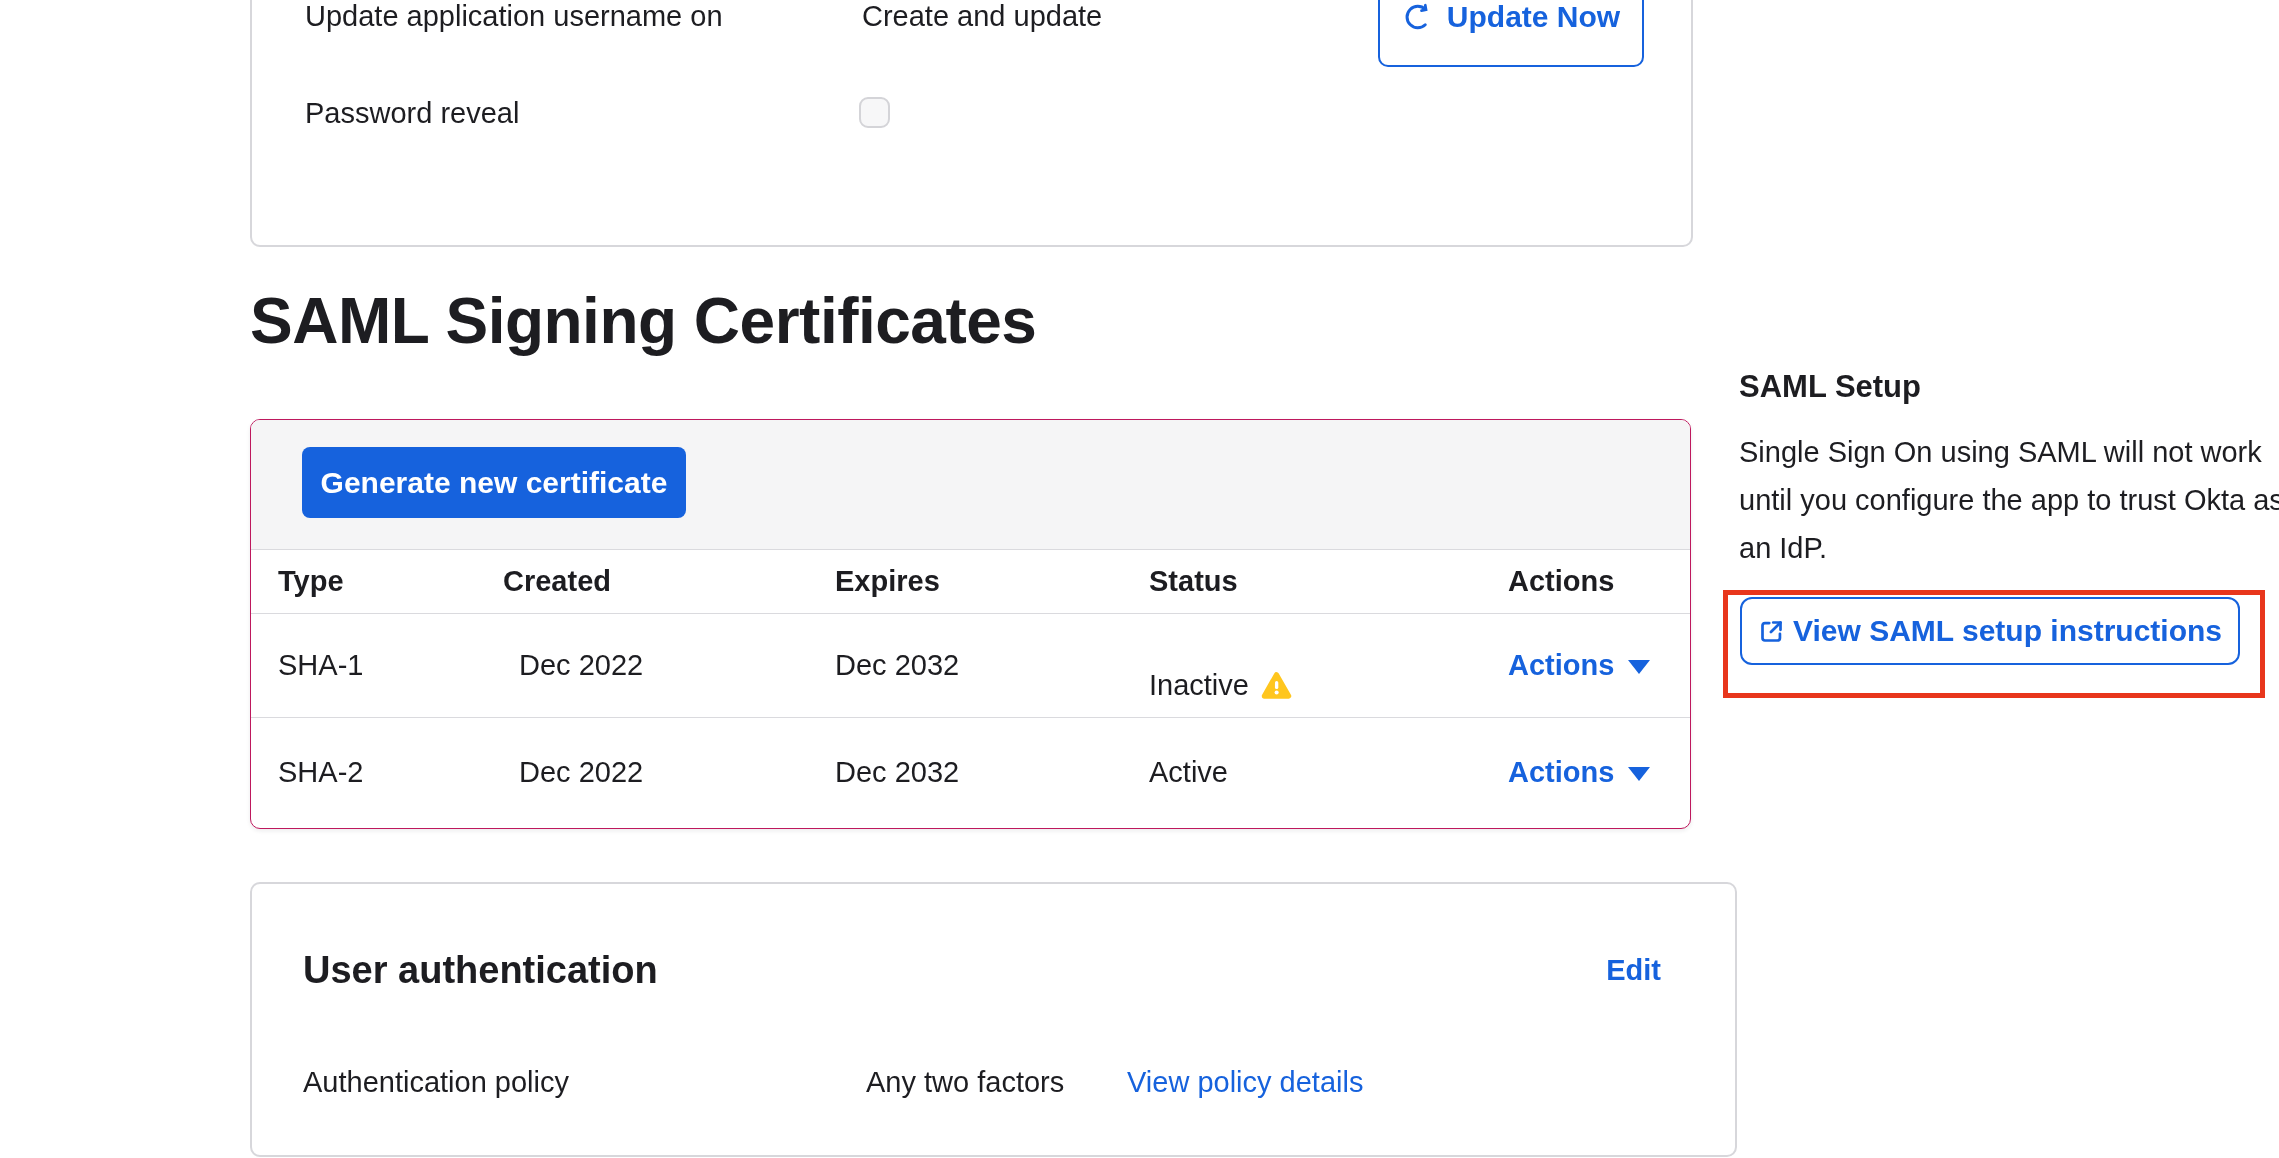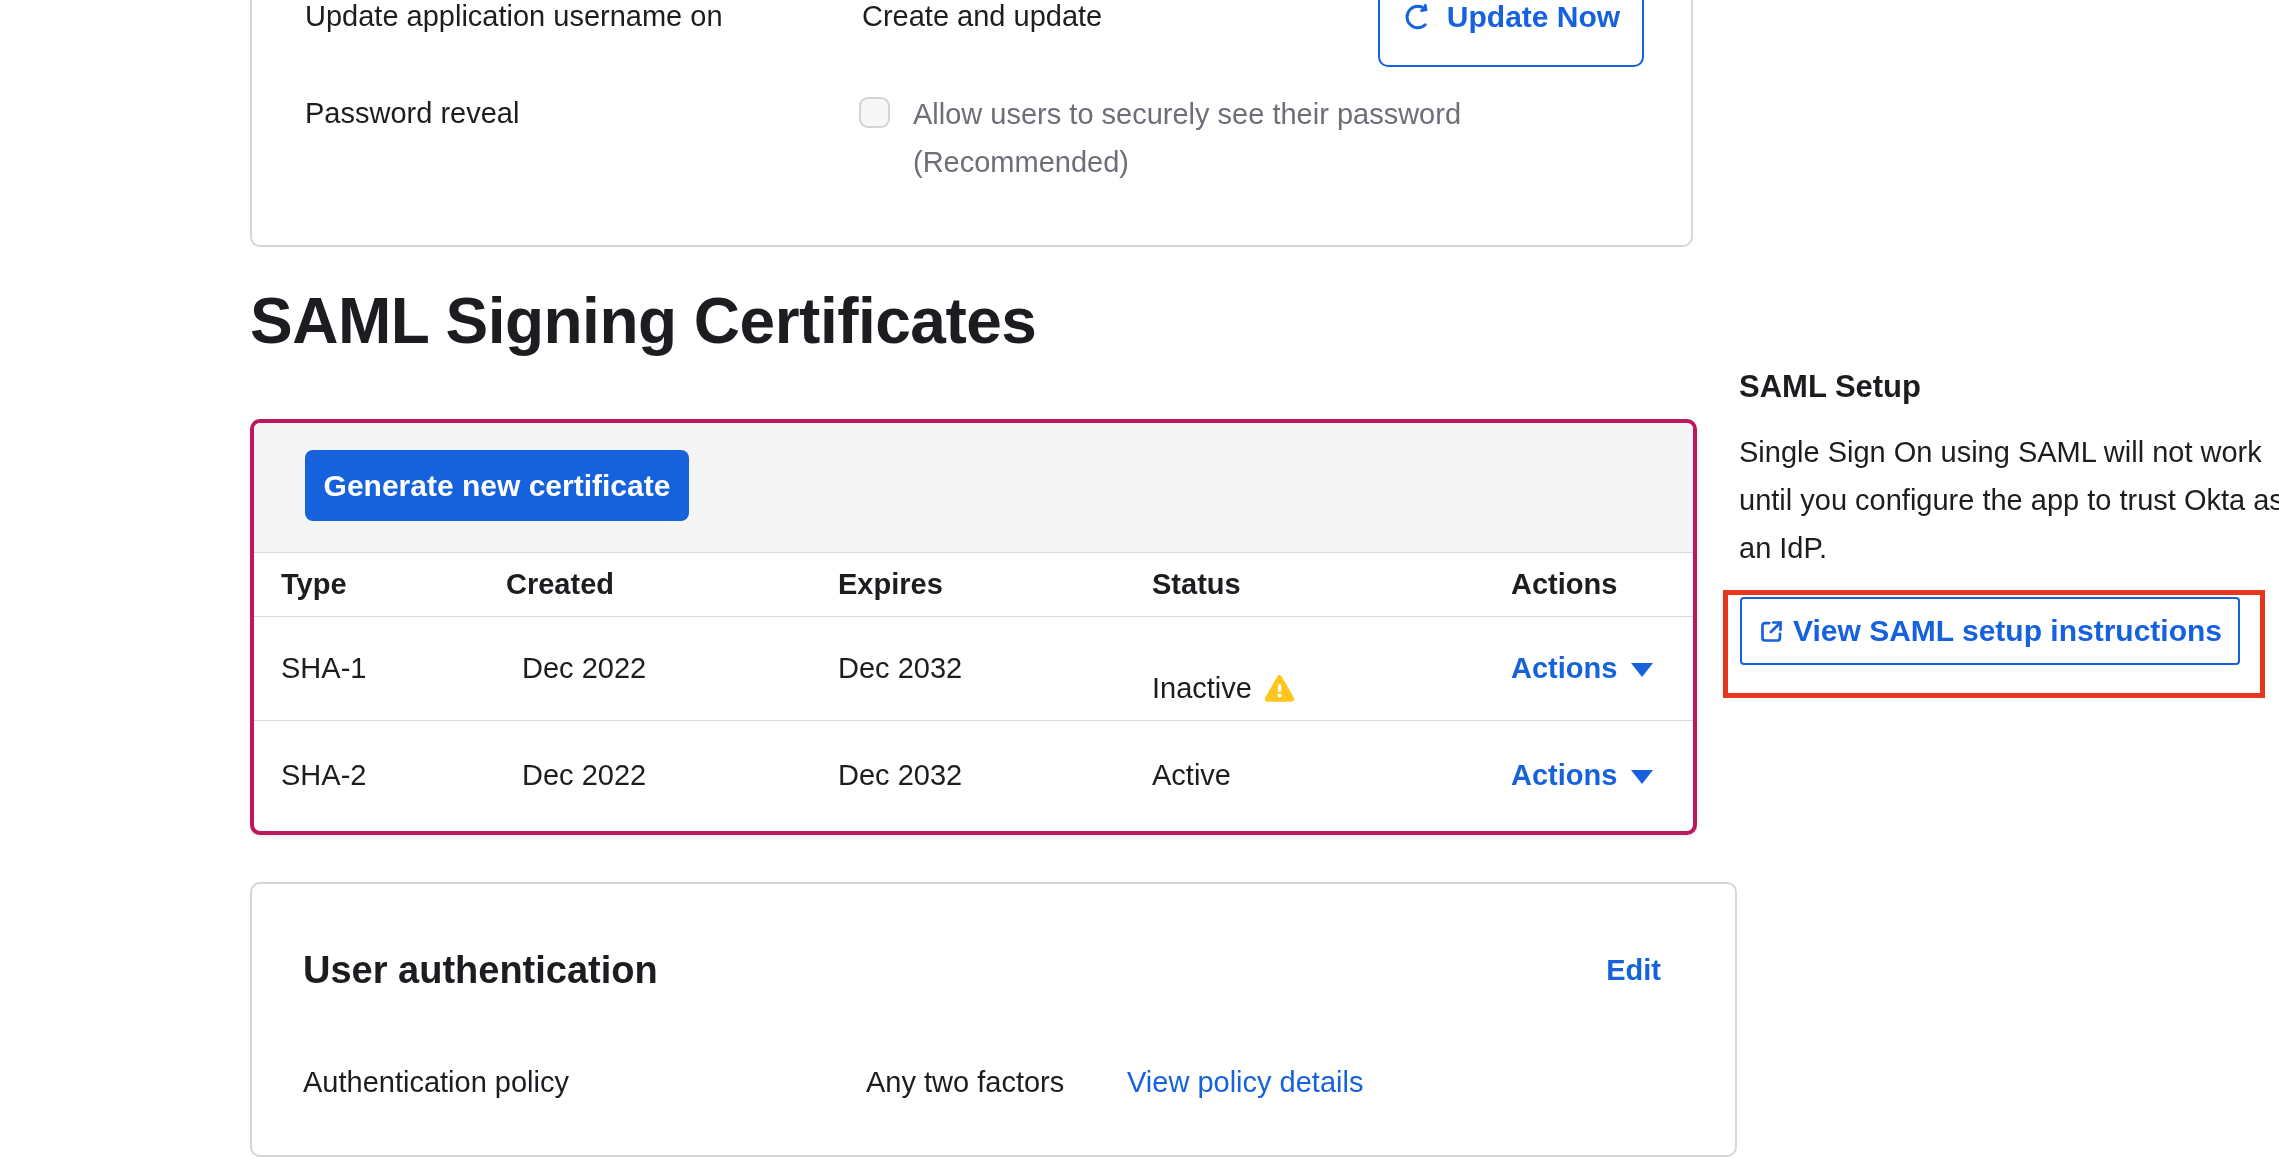--- a/index.html
+++ b/index.html
@@ -11,21 +11,21 @@
   .abs{position:absolute;}
   
   .card{
     position:absolute;background:#fff;
     border:2px solid #d7d7db;border-radius:10px;
   }
   .top-card{left:250px;top:-42px;width:1439px;height:285px;}
   .auth-card{left:250px;top:882px;width:1439px;height:271px;padding-left:44px;}
   .panel{
     position:absolute;left:250px;top:419px;width:1439px;height:408px;
-    background:#fff;border:4px solid #be185d;border-radius:10px;
+    background:#fff;border:1px solid #be185d;border-radius:10px;
     box-shadow:0 2px 4px rgba(29,29,33,.08);overflow:hidden;
   }
   .panel-head{
     position:absolute;left:0;top:0;width:100%;height:130px;
     background:#f5f5f6;border-bottom:1px solid #dadade;box-sizing:border-box;
   }
   .hline{position:absolute;left:0;width:100%;height:1px;background:#dadade;}
   
   .t{font-size:29px;line-height:32px;color:#1d1d21;}
   .t-gray{color:#6e6e78;}
@@ -45,21 +45,21 @@
     border-radius:10px;box-sizing:border-box;cursor:pointer;background:#fff;
   }
   .btn-outline{border:2.5px solid #1662dd;color:#1662dd;}
   .btn-primary{
     position:absolute;left:51px;top:27px;width:384px;height:71px;
     background:#1662dd;color:#fff;border:none;border-radius:8px;font-size:30px;
   }
   .update-now{position:absolute;left:1126px;top:7px;width:266px;height:100px;gap:15px;}
   .setup-btn{
     position:absolute;left:1740px;top:597px;width:500px;height:68px;
-    border:2px solid #1662dd;border-radius:4px;color:#1662dd;gap:8px;font-size:30px;
+    border:2px solid #1662dd;border-radius:12px;color:#1662dd;gap:8px;font-size:30px;
   }
   .red-annot{
     position:absolute;left:1723px;top:590px;width:542px;height:108px;
     border:5px solid #e8361c;box-sizing:border-box;pointer-events:none;
   }
   
   .checkbox{
     position:absolute;width:31px;height:31px;box-sizing:border-box;
     background:#f7f7f8;border:2px solid #d4d4d8;border-radius:9px;cursor:pointer;
   }
@@ -86,21 +86,20 @@
       <svg width="30" height="30" viewBox="0 0 24 24" fill="none" stroke="#1662dd" stroke-width="2.4" stroke-linecap="round">
         <path d="M18.6 5.8 A8.6 8.6 0 1 0 18.6 18.2"></path>
         <path d="M18.6 2.6 L19.2 6.2 L15.6 6.9" stroke-width="2.2"></path>
       </svg>
     </span>
     <span>Update Now</span>
   </button>
 
   <div class="t abs" style="left:53px;top:137px;">Password reveal</div>
   <span class="checkbox" style="left:607px;top:137px;" role="checkbox" aria-checked="false"></span>
-  <div class="t t-gray abs" style="left:661px;top:130px;width:640px;line-height:48px;">Allow users to securely see their password (Recommended)</div>
 </section>
 
 <h1 class="page-h1">SAML Signing Certificates</h1>
 
 <section class="panel">
   <div class="panel-head"></div>
   <button class="btn btn-primary">Generate new certificate</button>
 
   <div class="cell th" style="left:27px;top:145px;">Type</div>
   <div class="cell th" style="left:252px;top:145px;text-align:center;">Created</div>

